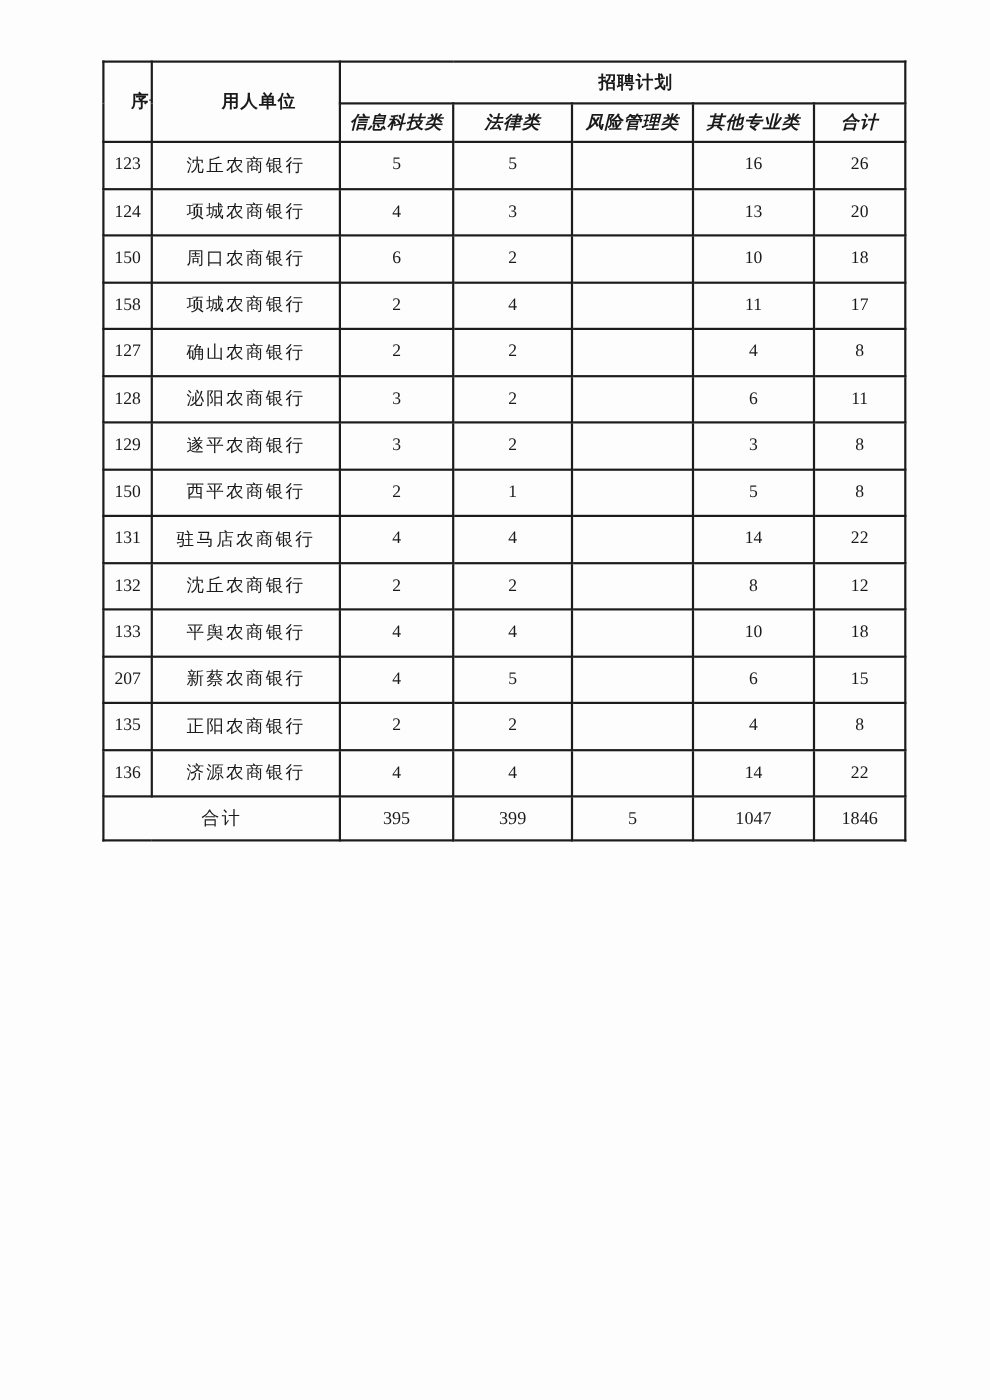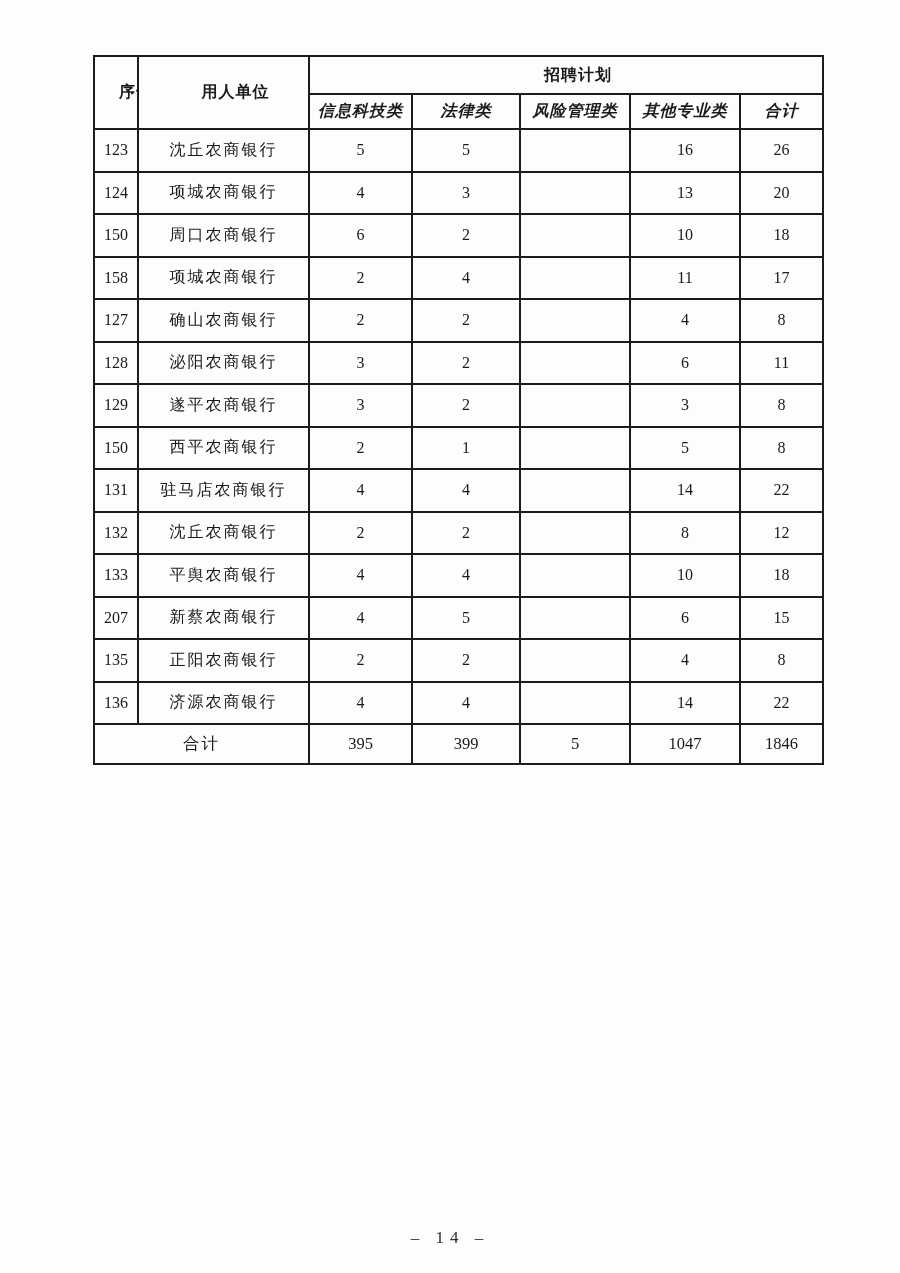--- a/index.html
+++ b/index.html
@@ -225,15 +225,14 @@
         <td colspan="2" class="c-name">合计</td>
         <td>395</td>
         <td>399</td>
         <td>5</td>
         <td>1047</td>
         <td>1846</td>
       </tr>
     </tfoot>
   </table>
 
-  <div class="footer">– 14 –</div>
 
 </div>
 
 </body></html>

